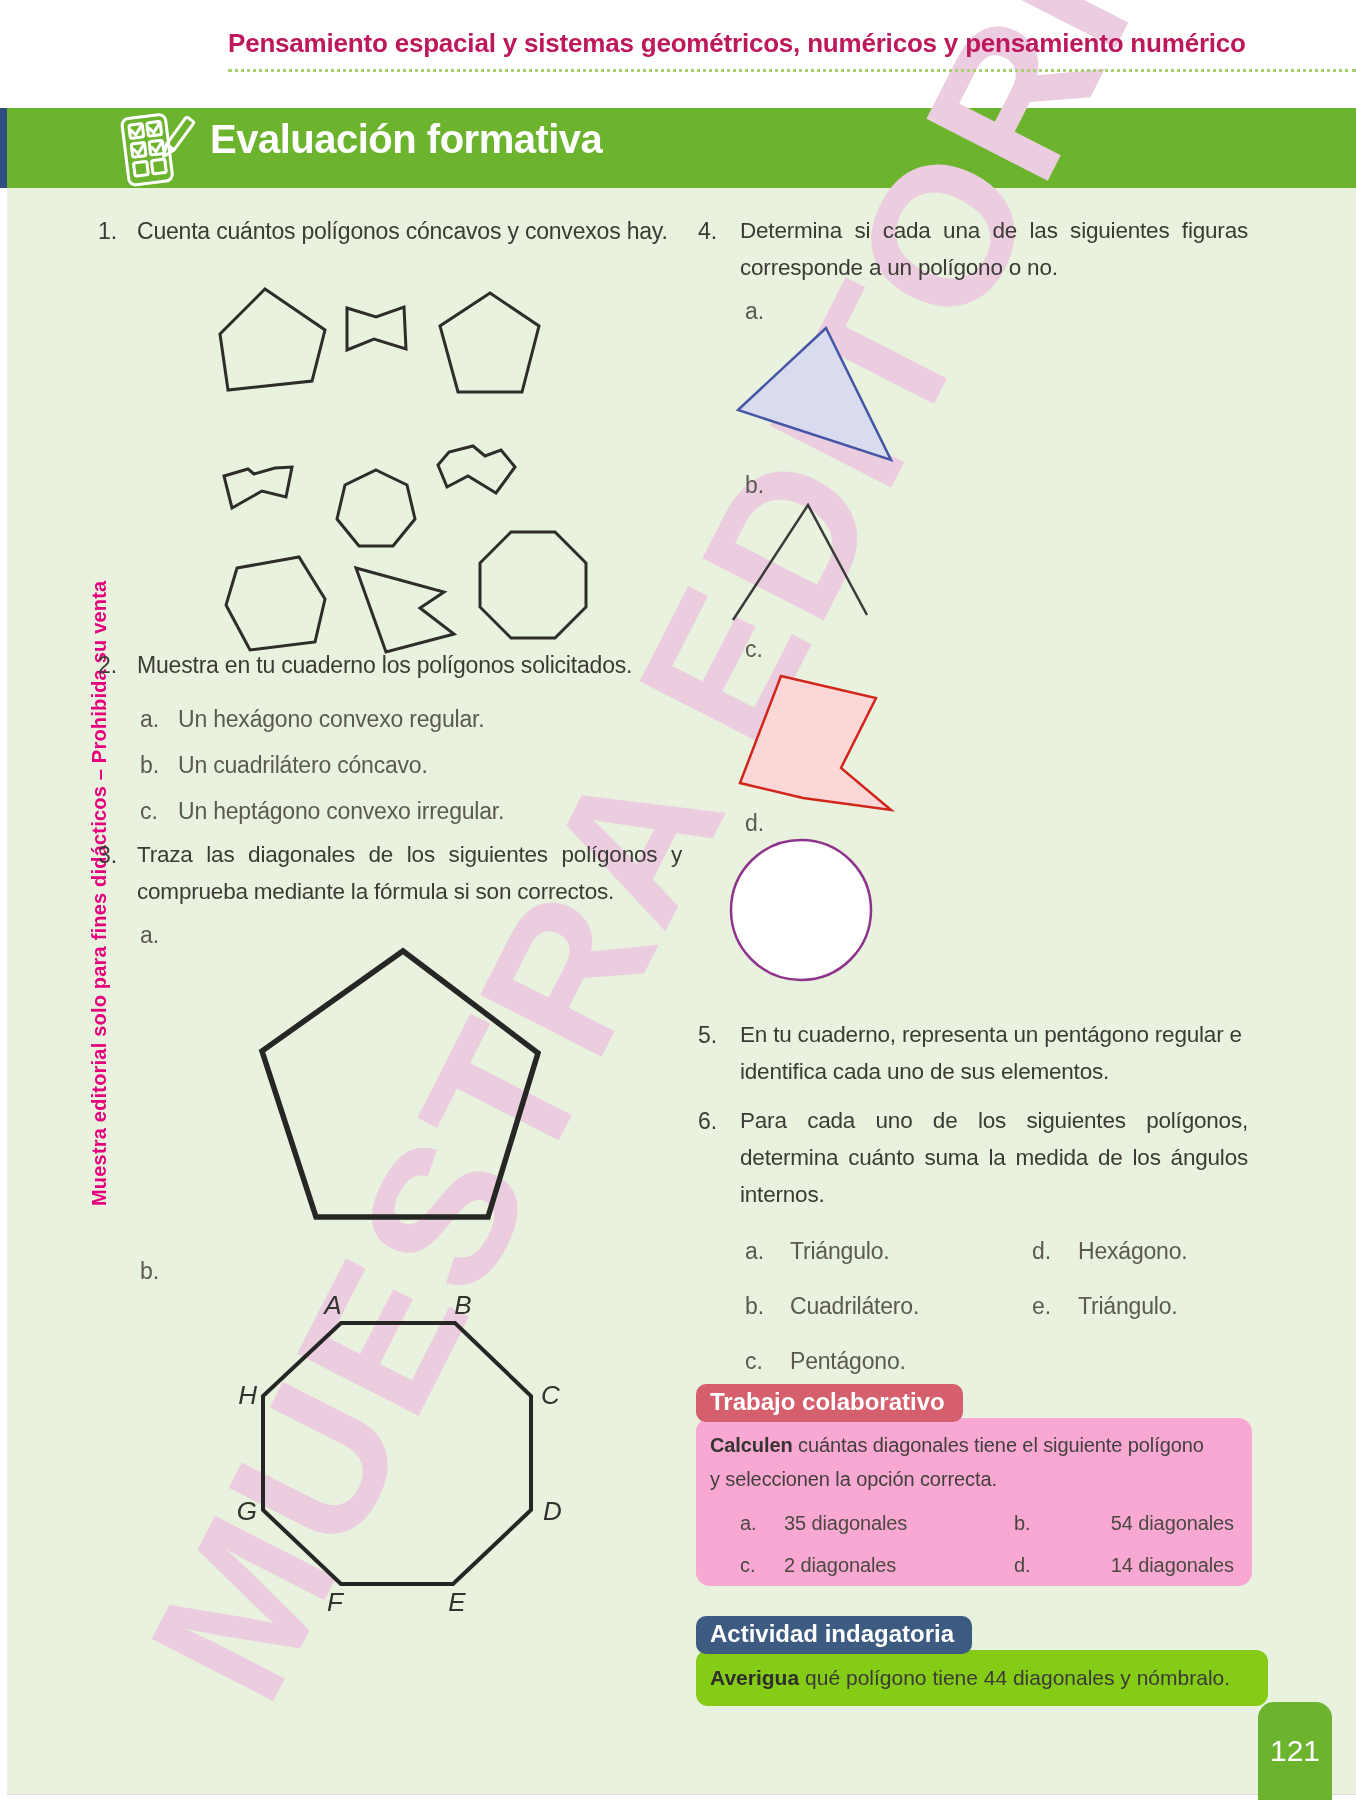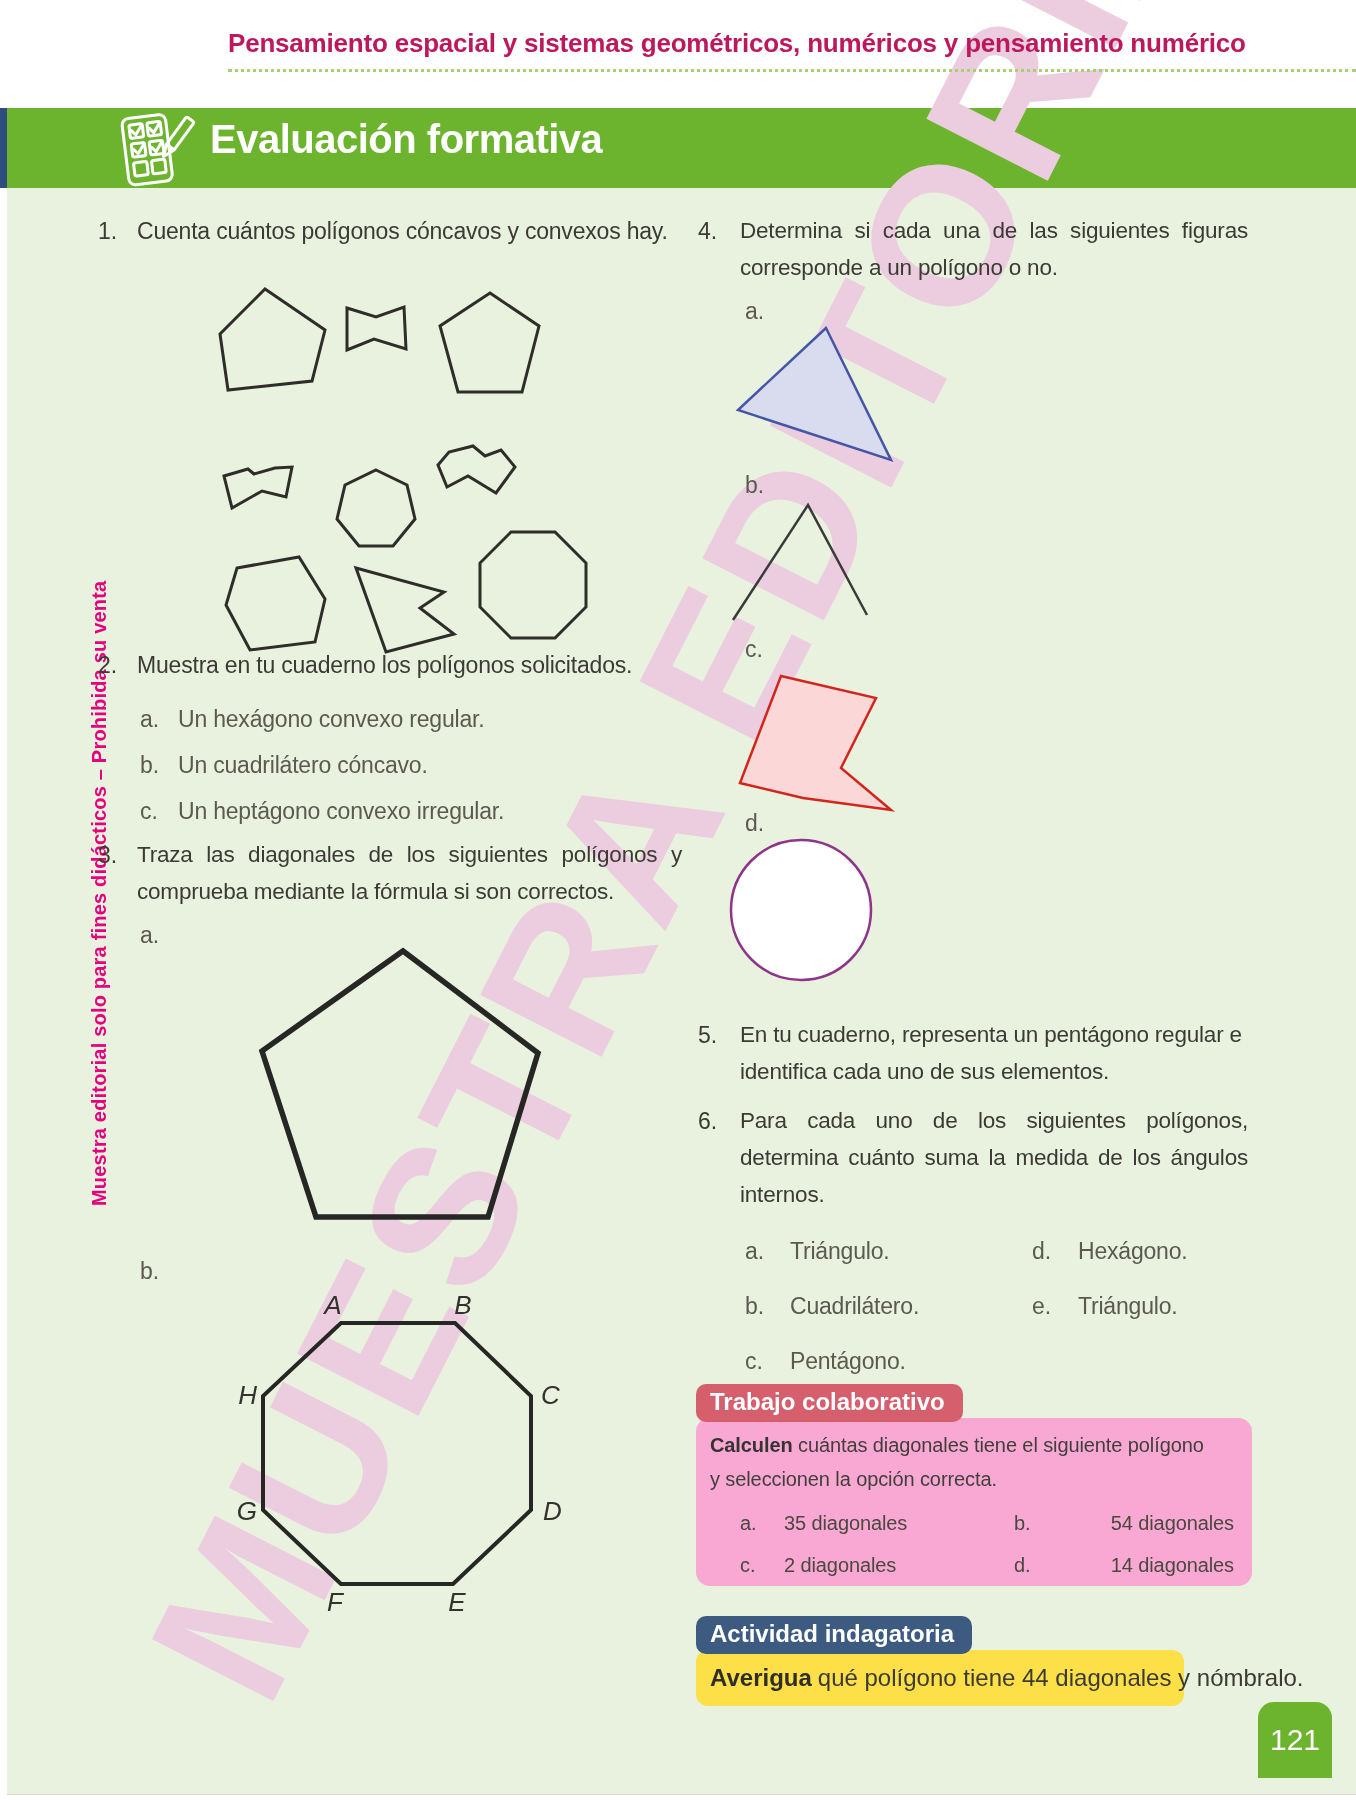--- a/index.html
+++ b/index.html
@@ -41,26 +41,26 @@
   .collab-body{position:absolute;left:696px;top:1418px;width:556px;height:168px;z-index:2;
     background:#f9a8d4;border-radius:14px;font-size:20px;color:#413f3a;letter-spacing:-0.1px;}
   .collab-body .cl{position:absolute;left:14px;white-space:nowrap;}
   .collab-body b{color:#353430;}
   .copt-label{position:absolute;font-size:20px;color:#4a483f;}
   .copt-val{position:absolute;font-size:20px;color:#4a483f;white-space:nowrap;}
   .copt-val.right{right:18px;width:170px;text-align:right;}
   
   .inquiry-tab{position:absolute;left:696px;top:1616px;z-index:3;background:#3d5a80;
     color:#fff;font-size:24px;font-weight:bold;padding:4px 18px 6px 14px;border-radius:10px;}
-  .inquiry-body{position:absolute;left:696px;top:1650px;width:488px;height:56px;z-index:2;
-    background:#fde047;border-radius:12px;display:flex;align-items:center;
-    font-size:24px;color:#3b3a35;padding-left:14px;box-sizing:border-box;white-space:nowrap;}
+  .inquiry-body{position:absolute;left:696px;top:1650px;width:572px;height:56px;z-index:2;
+    background:#84cc16;border-radius:12px;display:flex;align-items:center;
+    font-size:21px;color:#3b3a35;padding-left:14px;box-sizing:border-box;white-space:nowrap;}
   .inquiry-body b{color:#2f2e2a;margin-right:6px;}
   
-  .page-badge{position:absolute;left:1258px;top:1702px;width:74px;height:76px;z-index:3;
+  .page-badge{position:absolute;left:1258px;top:1702px;width:74px;height:98px;z-index:3;
     background:#6cb32e;border-radius:16px 16px 0 0;display:flex;align-items:center;
     justify-content:center;color:#fff;font-size:30px;}
 </style>
 </head>
 <body>
 
 <div id="page">
 
   <div class="header-strip">
     <span>Pensamiento espacial y sistemas geométricos, numéricos y pensamiento numérico</span>

